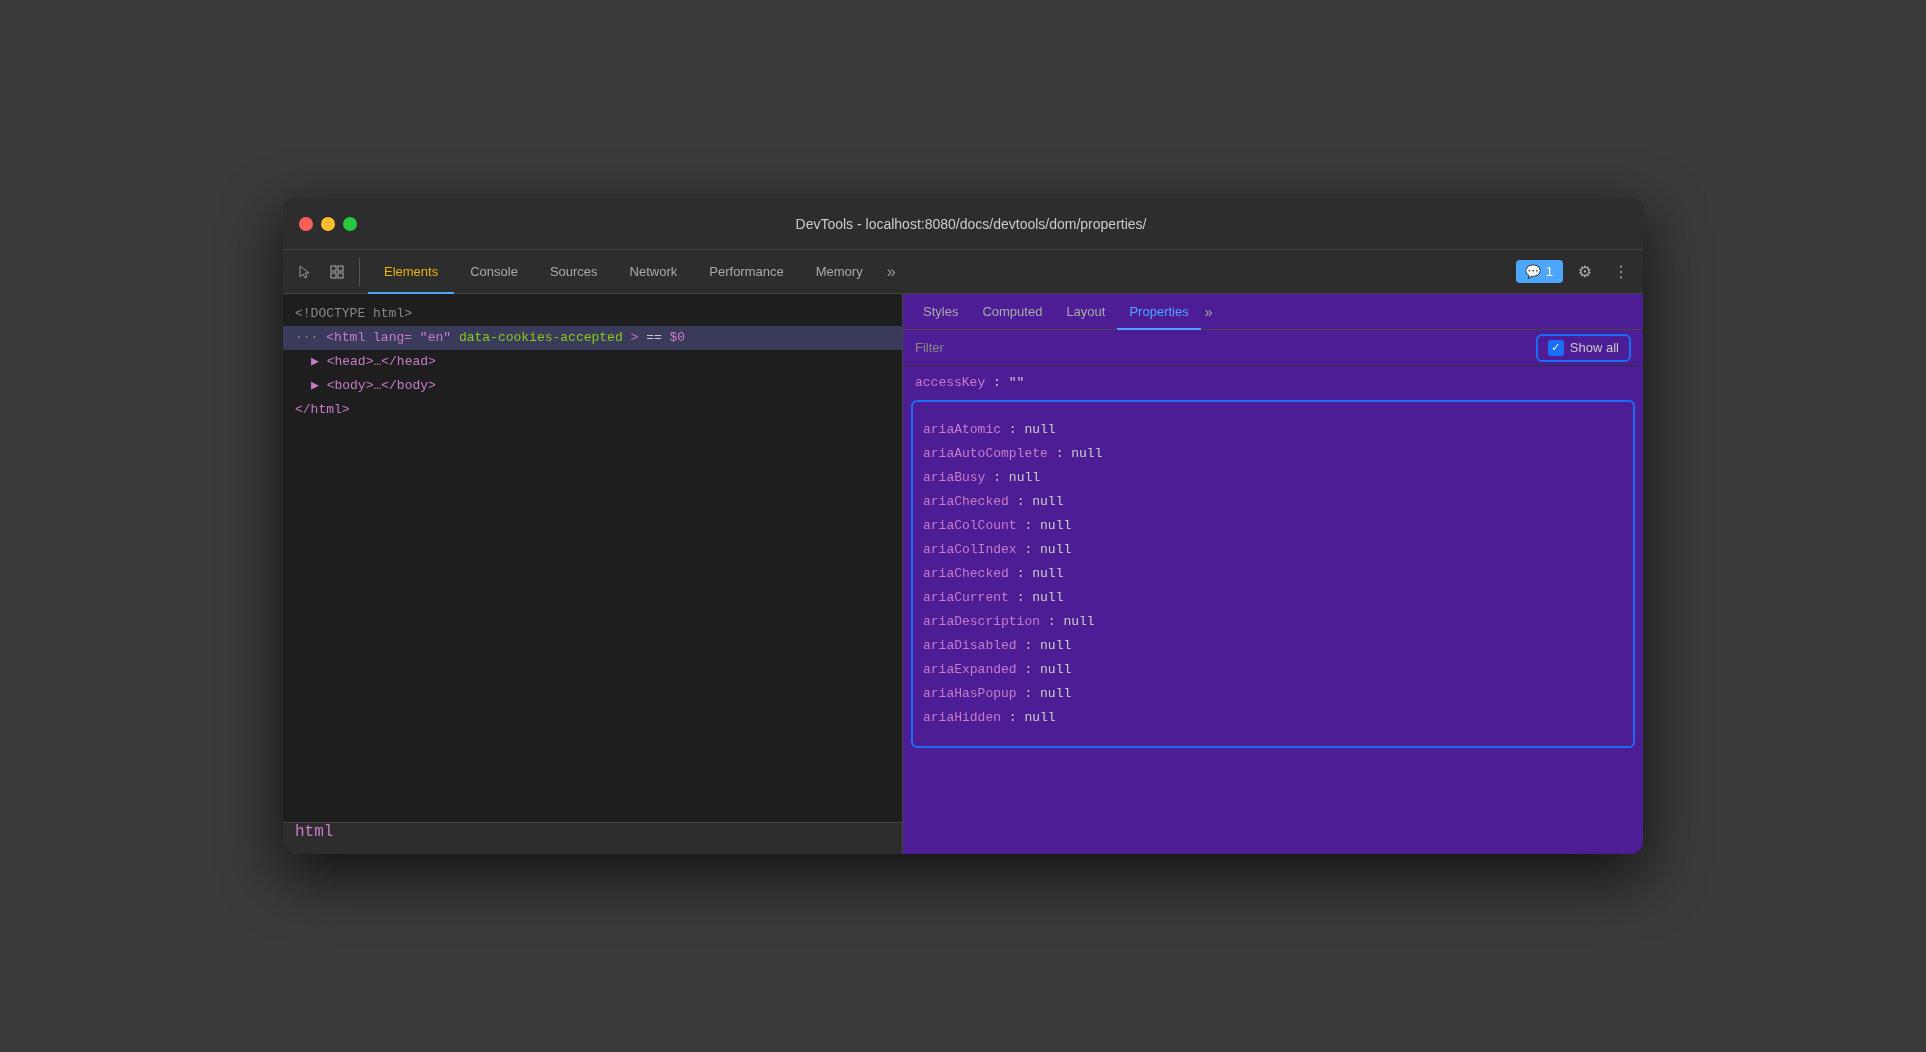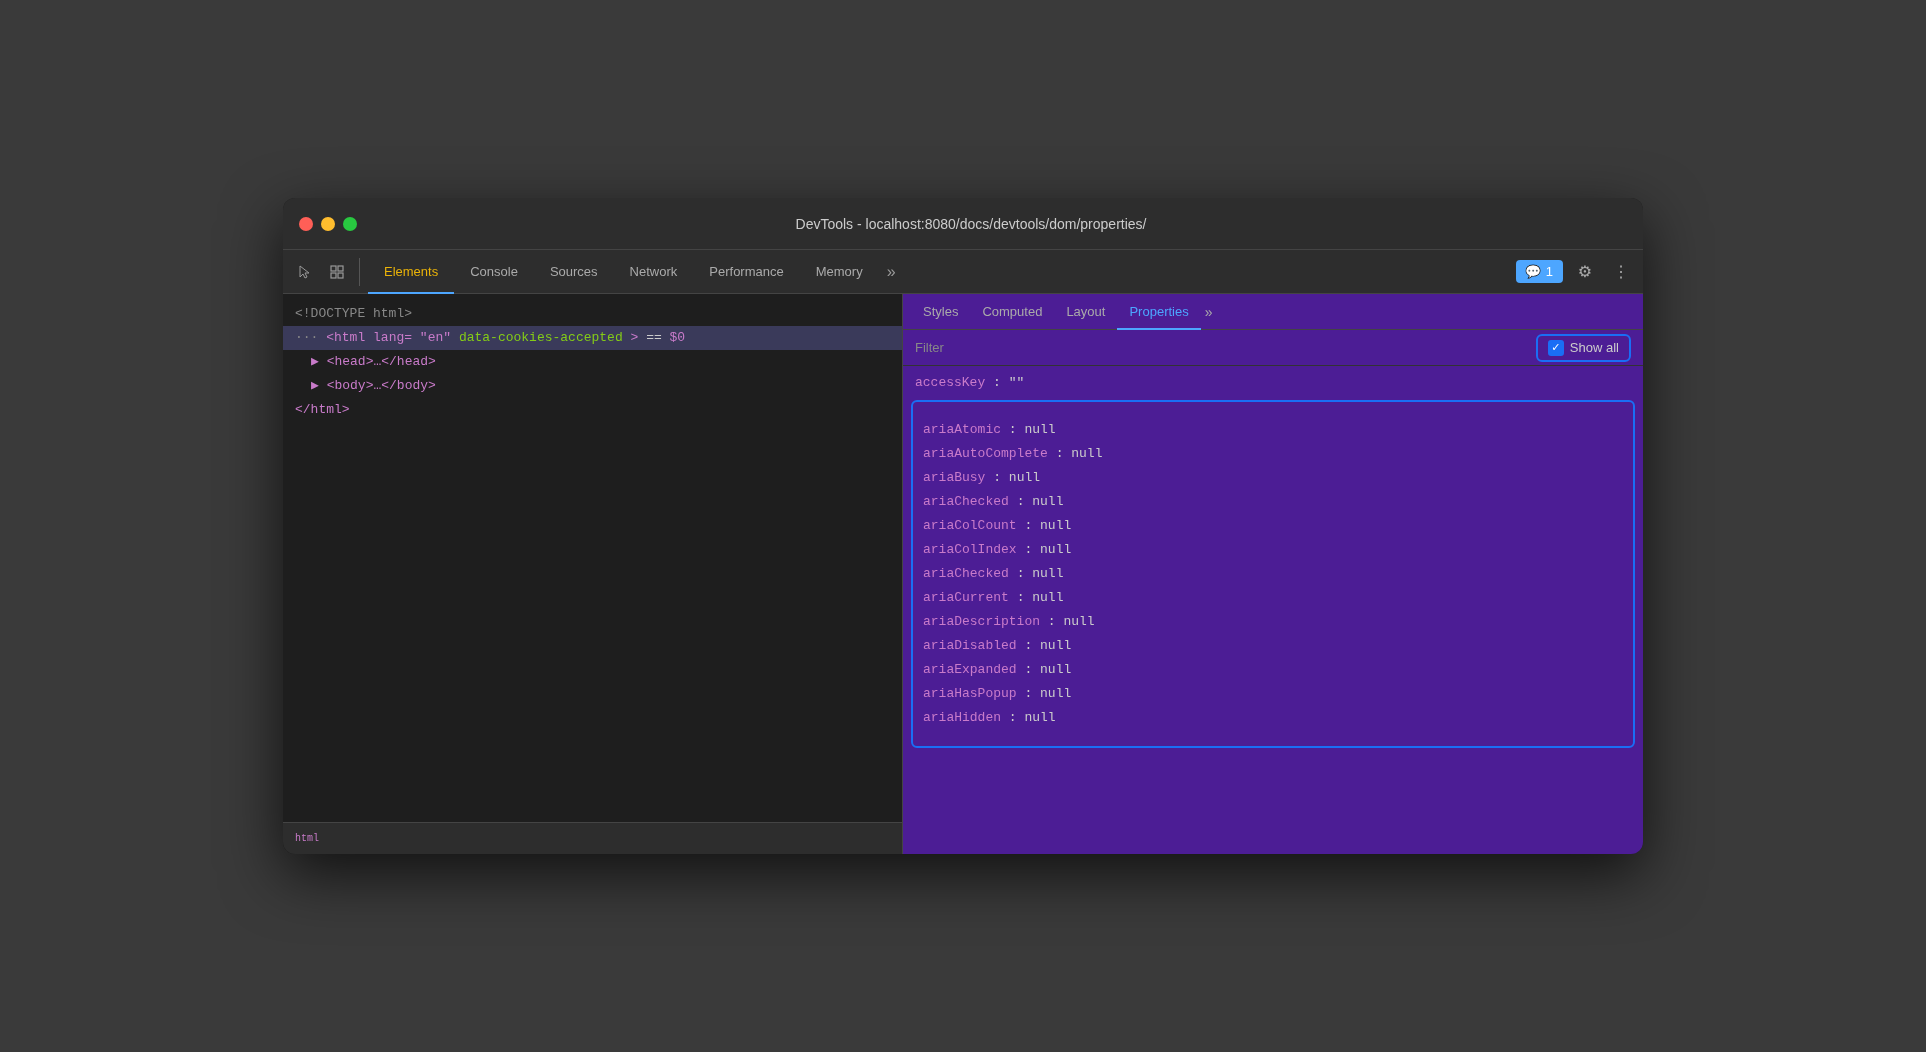--- a/index.html
+++ b/index.html
@@ -197,24 +197,23 @@
     }
 
     .dom-color-gray { color: #888; }
     .dom-indent1 { padding-left: 28px; }
 
     .dom-footer {
       height: 32px;
       background: #2d2d2d;
       border-top: 1px solid #444;
       display: flex;
-      align-items: center;
       padding: 0 12px;
       font-family: 'Courier New', Courier, monospace;
-      font-size: 10px;
+      font-size: 16px;
       color: #c97bca;
     }
 
     
     .props-panel {
       flex: 1;
       background: #4c1d95;
       display: flex;
       flex-direction: column;
       overflow: hidden;

